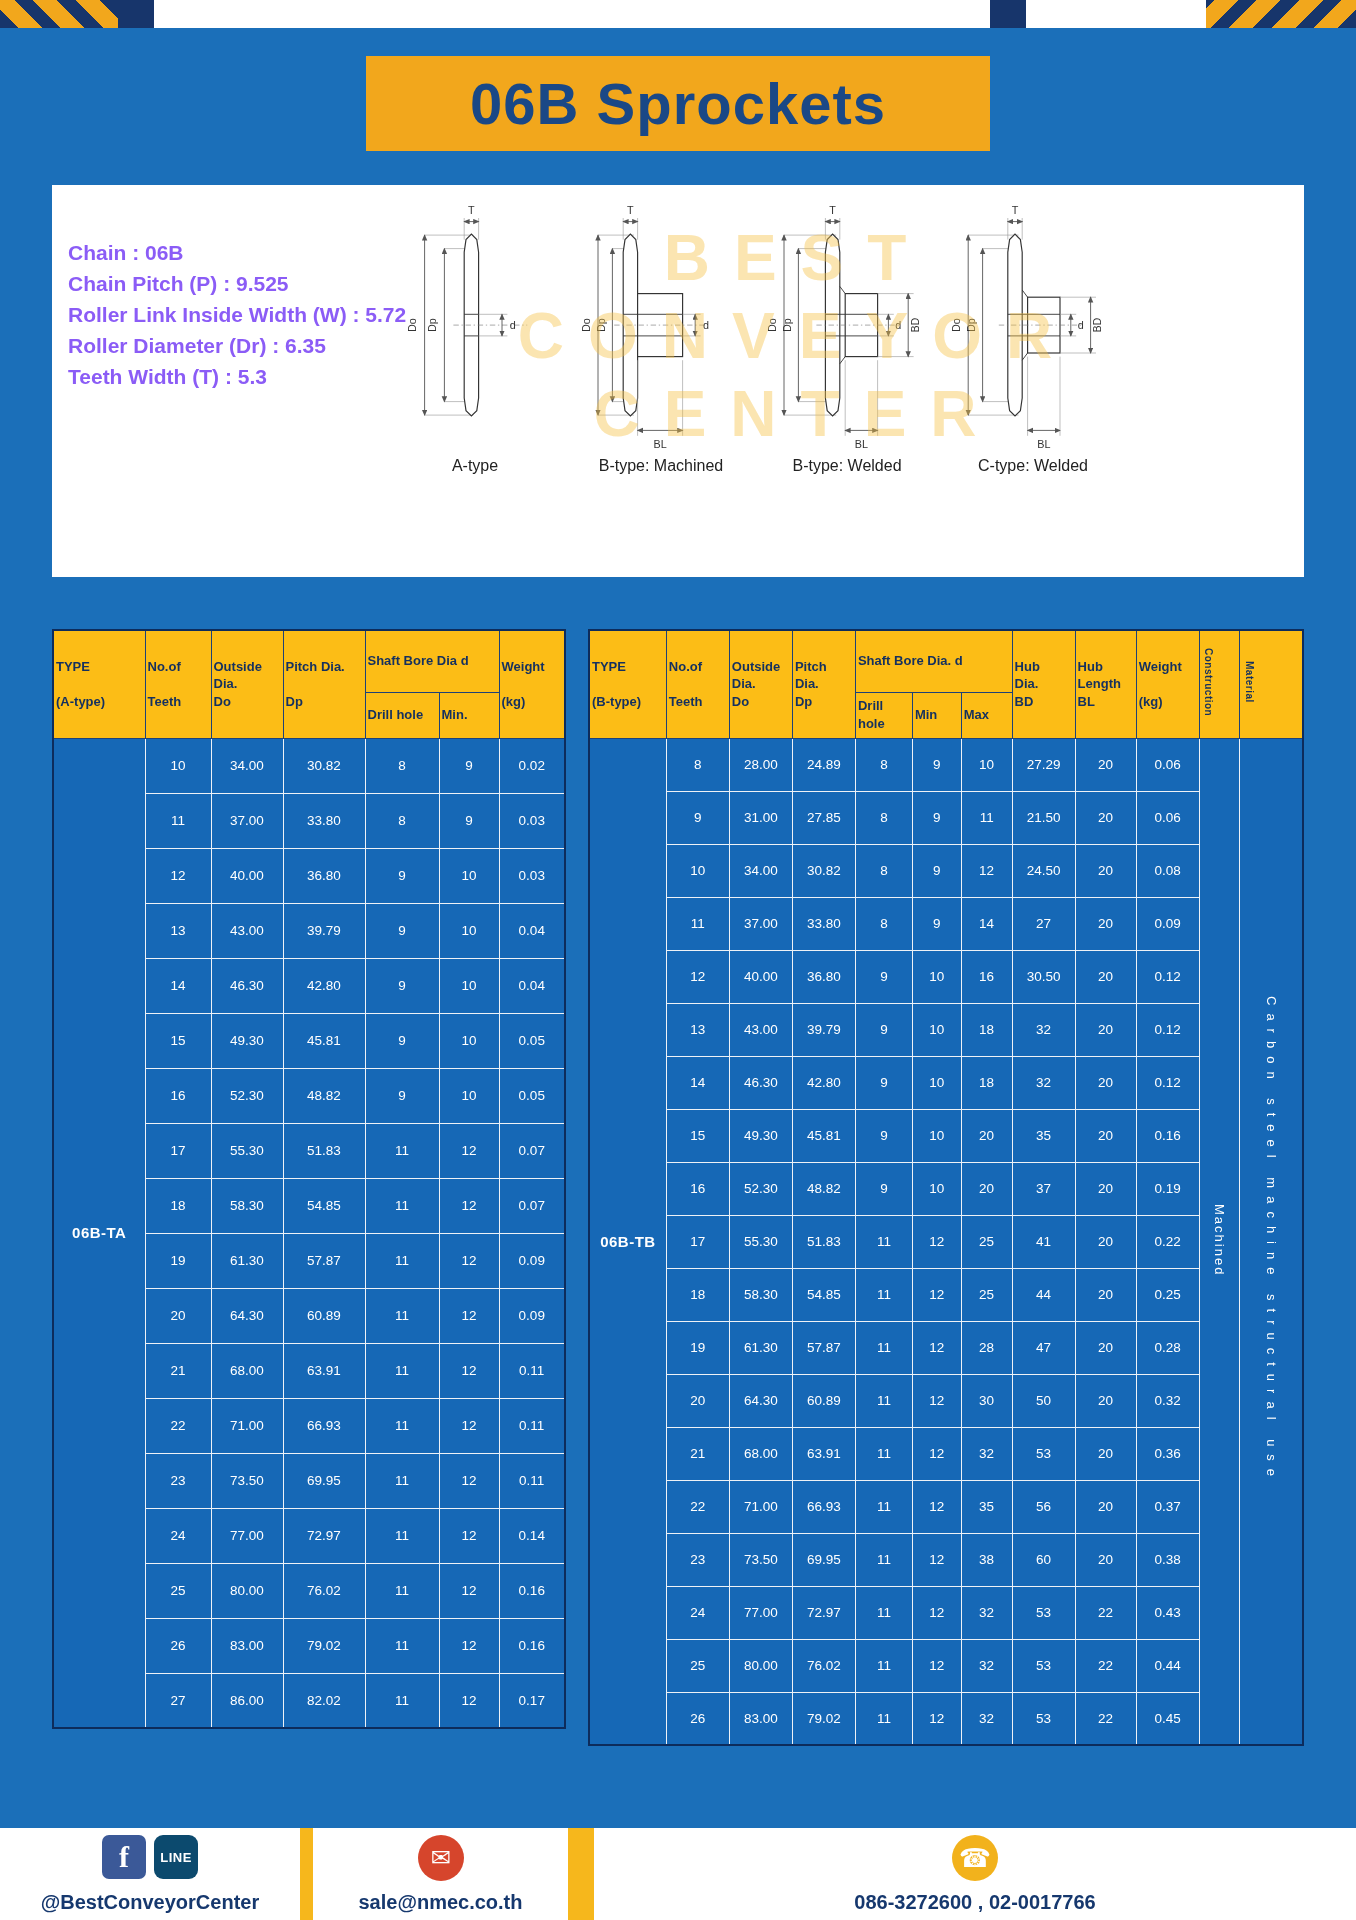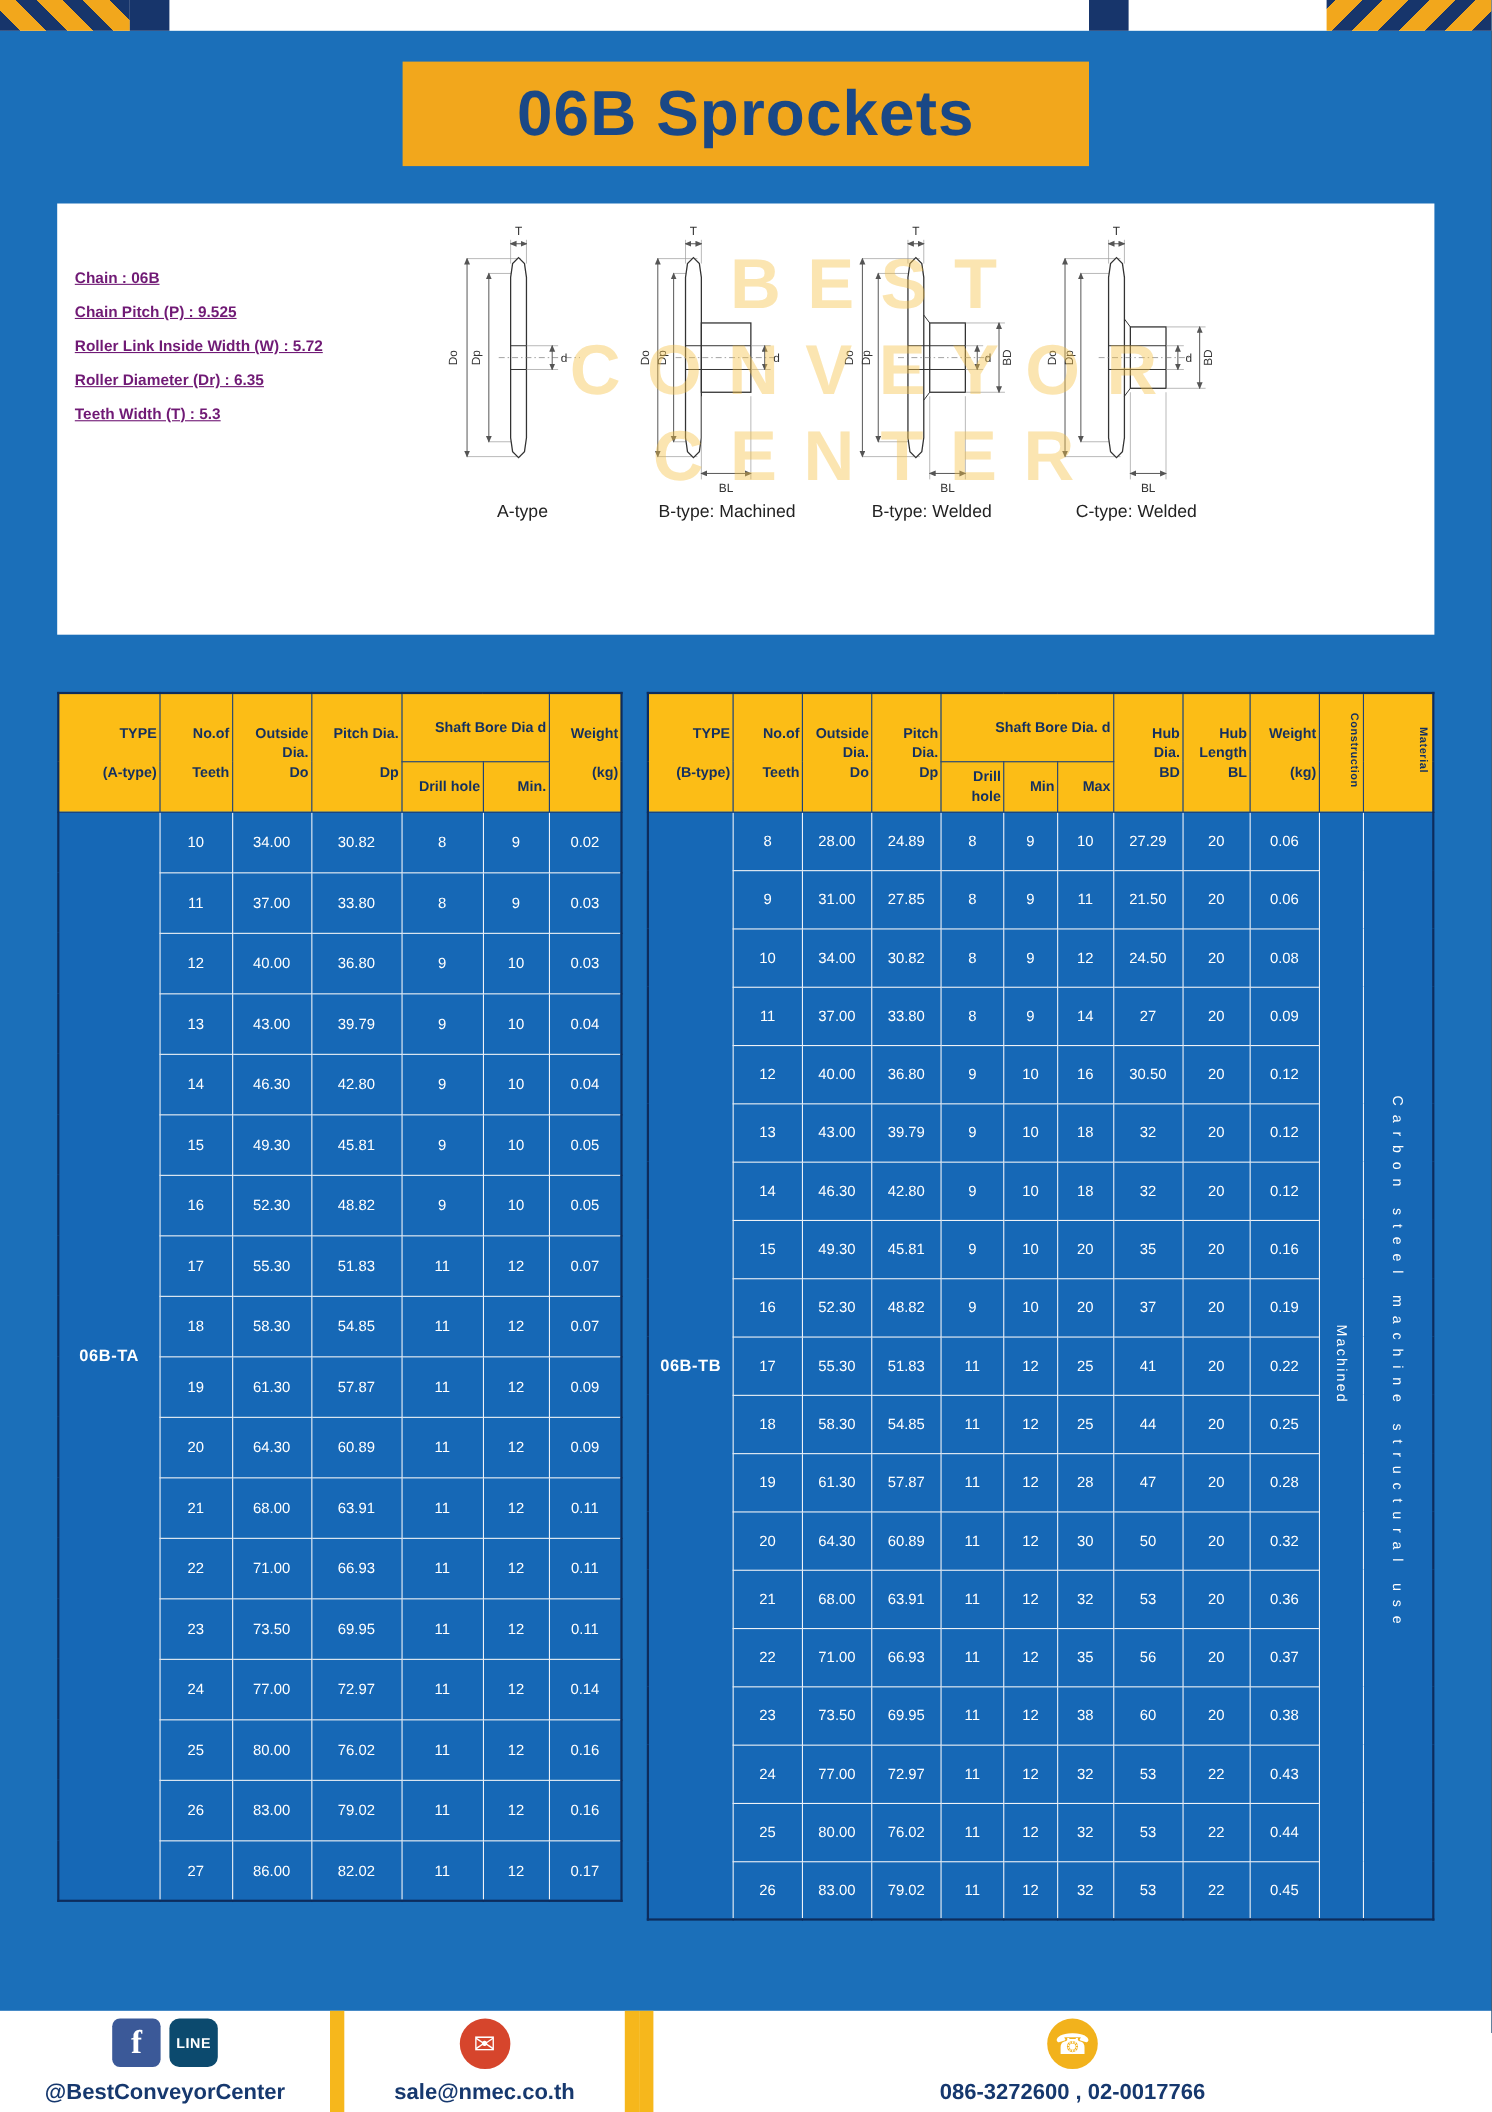--- a/index.html
+++ b/index.html
@@ -21,21 +21,21 @@
     width:624px; height:95px; margin:28px auto 0; background:#f2a71c;
     display:flex; align-items:center; justify-content:center;
   }
   .title-box span{ font-size:58px; font-weight:bold; color:#1a4886; letter-spacing:1px; }
   
   .panel{
     position:relative; margin:34px 52px 0; height:392px; background:#fff;
     display:flex;
   }
   .specs{ width:332px; padding:52px 0 0 16px; }
-  .spec-line{ font-size:14px; font-weight:bold; color:#701a75; line-height:31px; white-space:nowrap;text-decoration:underline; }
+  .spec-line{ font-size:21px; font-weight:bold; color:#8b5cf6; line-height:31px; white-space:nowrap; }
   .diagrams{ width:740px; display:flex; justify-content:space-between; padding-top:12px; }
   .diag{ display:flex; flex-direction:column; align-items:center; width:182px; }
   .diag svg{ width:180px; height:258px; display:block; }
   .diag-label{ font-size:16px; color:#222; margin-top:2px; white-space:nowrap; }
   .panel-right{ flex:1; }
   .dim{ stroke:#555; stroke-width:1; marker-start:url(#ah); marker-end:url(#ah); }
   .ext{ stroke:#999; stroke-width:0.7; }
   .cl{ stroke:#777; stroke-width:0.7; stroke-dasharray:6 3 1.5 3; }
   .pp{ fill:#ffffff; stroke:#333; stroke-width:1.3; }
   .pp2{ stroke:#333; stroke-width:1; }
@@ -45,21 +45,21 @@
     color:rgba(246,192,70,0.42); font-weight:bold; pointer-events:none; z-index:3;
   }
   .watermark div{ font-size:64px; line-height:78px; letter-spacing:24px; }
   
   .tables{ display:flex; margin:52px 52px 0; gap:22px; align-items:flex-start; }
   table.tbl{ border-collapse:collapse; table-layout:fixed; border:2px solid #0d2c5c; }
   .tbl-a{ width:512px; } .tbl-b{ width:718px; }
   .tbl th{
     background:#fcbd16; color:#14305f; font-size:13px; font-weight:bold;
     border:1px solid #1d4178; white-space:pre-line; line-height:1.35;
-    vertical-align:middle; text-align:right; padding:2px;
+    vertical-align:middle; text-align:left; padding:2px;
   }
   .tbl thead tr:first-child{ height:62px; }
   .tbl thead tr:last-child{ height:46px; }
   .tbl td{
     background:#1668b6; color:#fff; font-size:13.5px; text-align:center;
     border:1.5px solid #eef2f7; vertical-align:middle; padding:0 2px;
   }
   .tbl-a td{ height:55px; } .tbl-b td{ height:53px; }
   td.merge-type span{ font-size:15px; font-weight:bold; letter-spacing:0.5px; }
   th.vert span{ writing-mode:vertical-rl; letter-spacing:0.5px; font-size:10px; display:inline-block; max-height:104px; }

